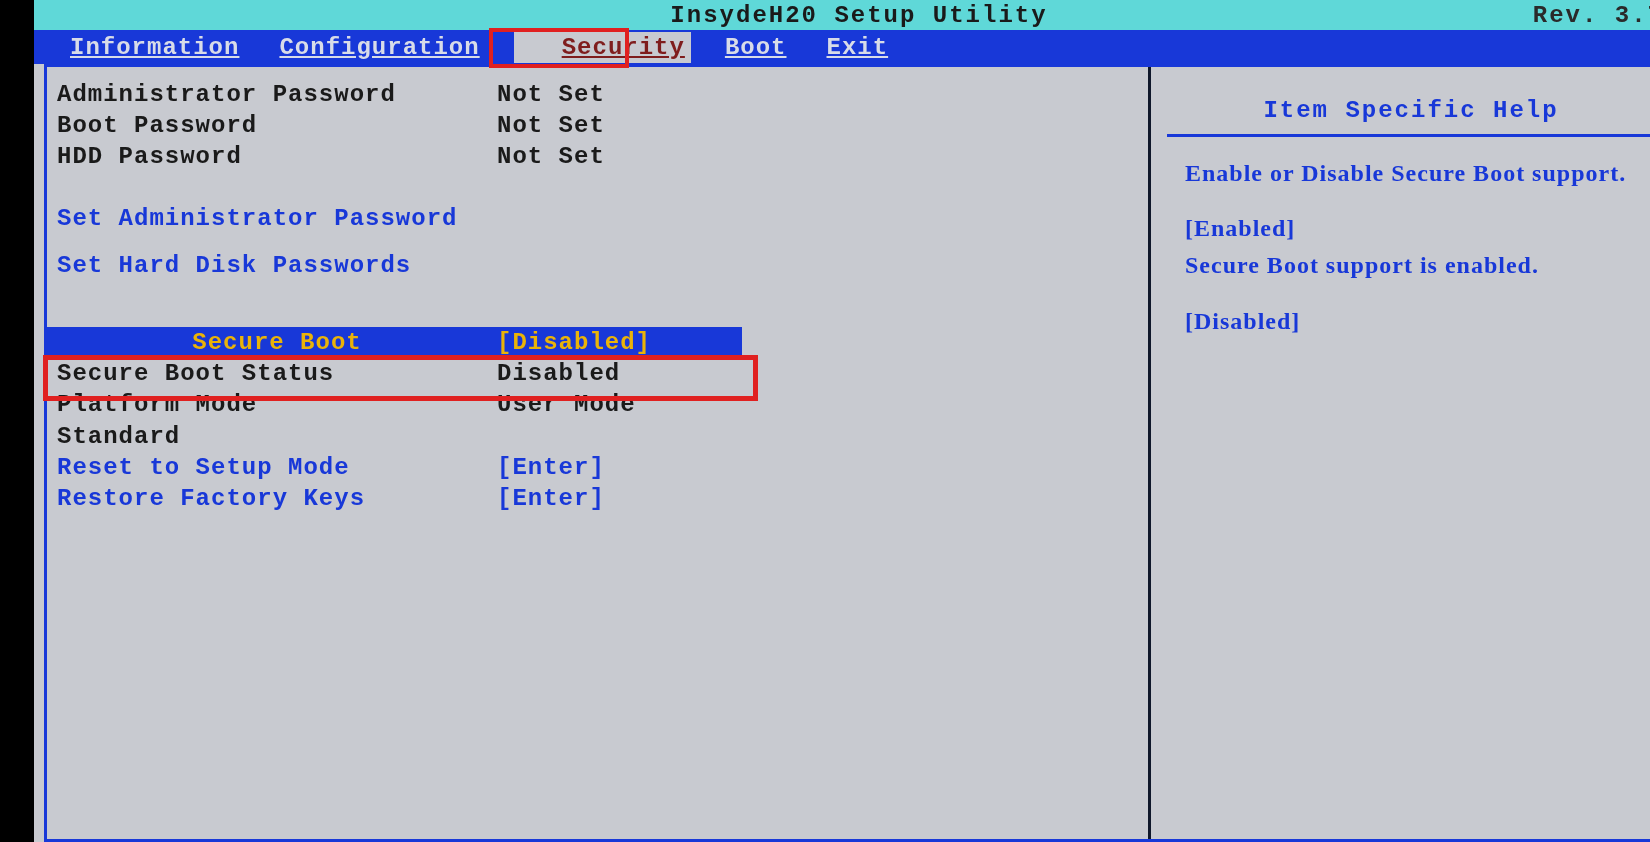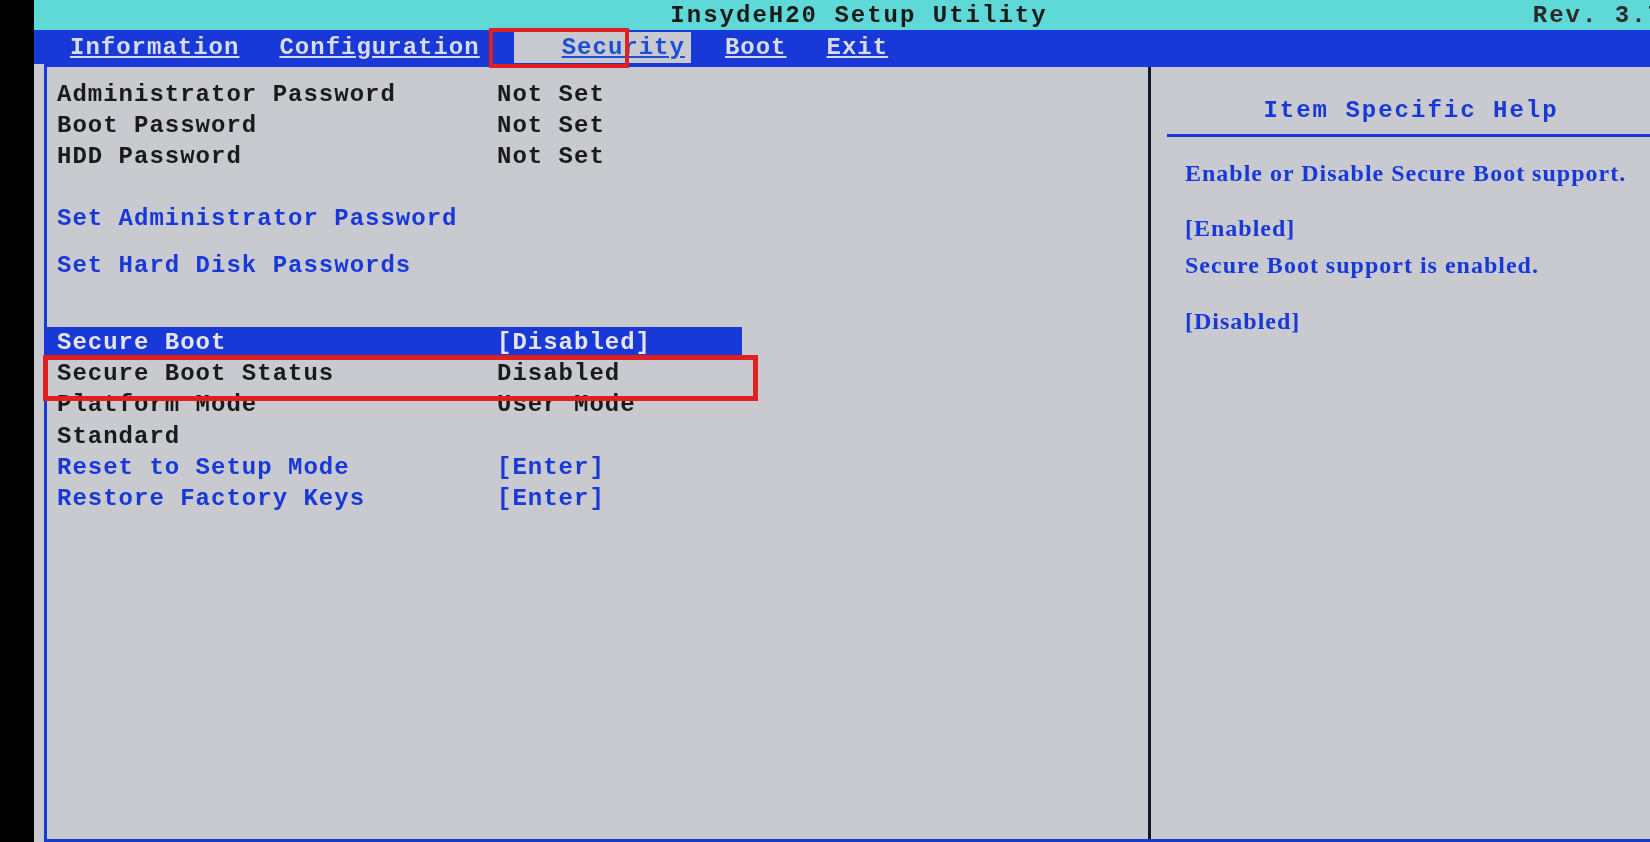--- a/index.html
+++ b/index.html
@@ -52,21 +52,21 @@
       color: #d8dce8;
       letter-spacing: 1px;
       gap: 28px;
     }
     .menu-item {
       padding: 2px 6px;
       text-decoration: underline;
     }
     .menu-item.active {
       background: #c8cad0;
-      color: #1d4ed8;
+      color: #7f1d1d;
       padding-left: 48px;
     }
     .red-box-tab {
       position: absolute;
       border: 4px solid #e02020;
       pointer-events: none;
       z-index: 10;
     }
     .content {
       display: flex;
@@ -114,27 +114,28 @@
       white-space: pre;
     }
     .txt-dark {
       color: #1a1a1a;
     }
     .txt-blue {
       color: #1838d8;
     }
     .selected-row {
       background: #1838d8;
-      color: #e5e5e5;
+      color: #eab308;
       display: flex;
       letter-spacing: 1px;
       line-height: 1.3;
       margin-left: -10px;
       padding-left: 10px;
       width: 695px;
+      text-align: center;
     }
     .selected-row .label {
       width: 440px;
     }
     .spacer {
       height: 30px;
     }
     .spacer-sm {
       height: 16px;
     }

